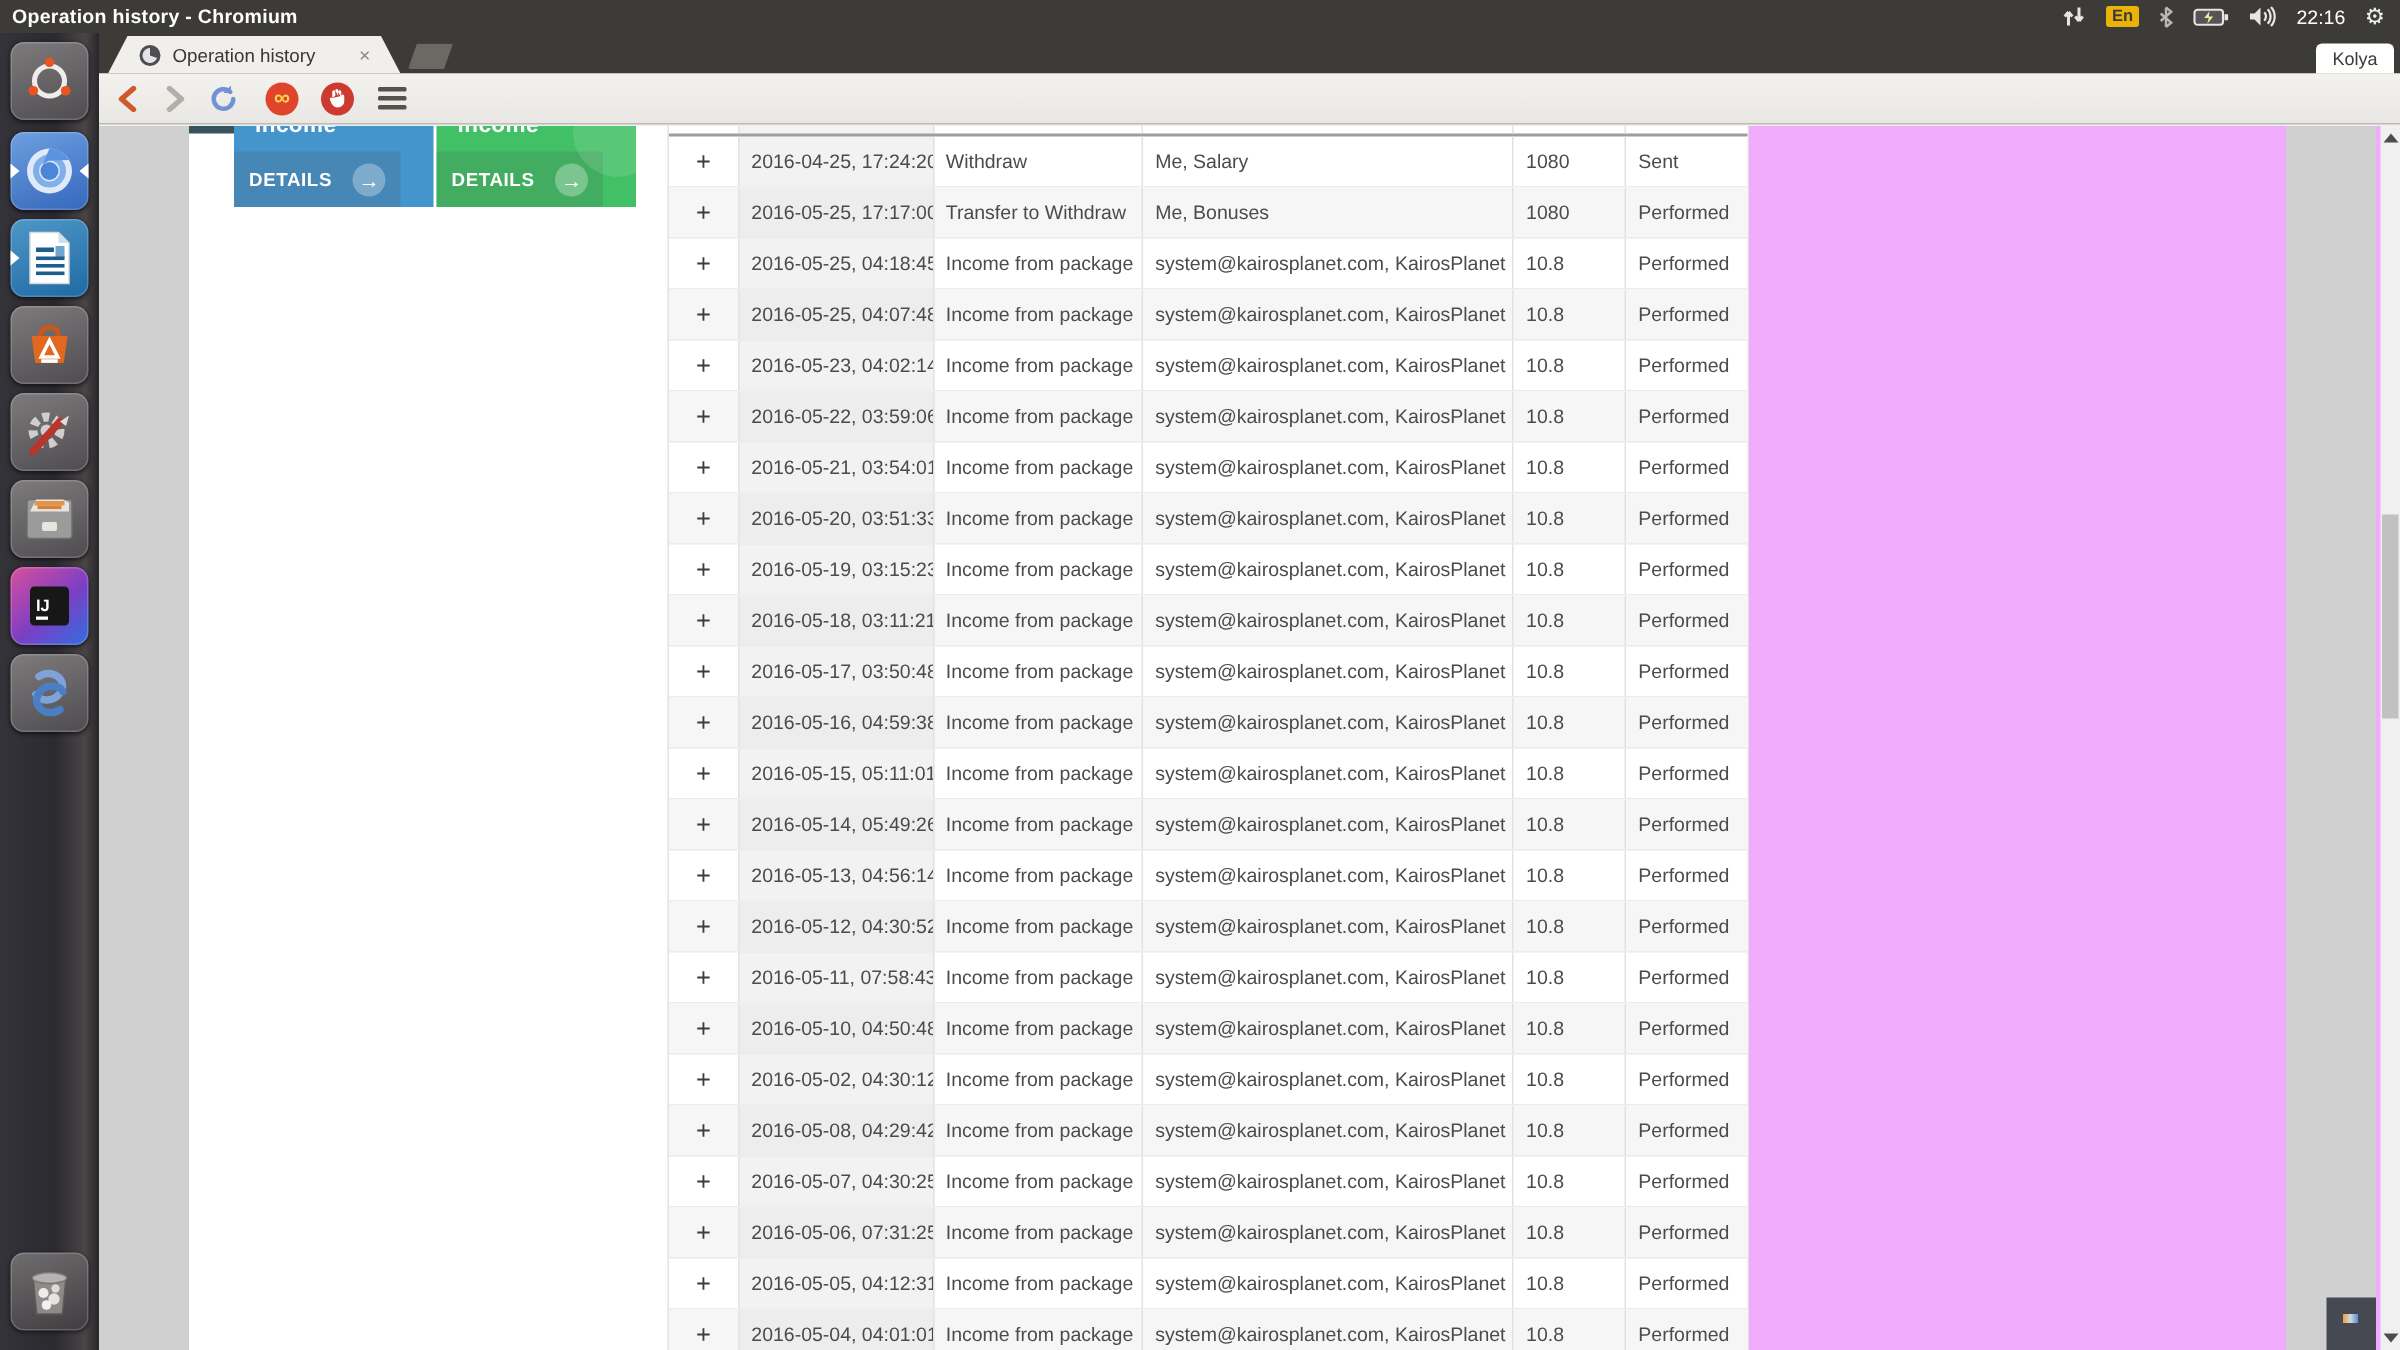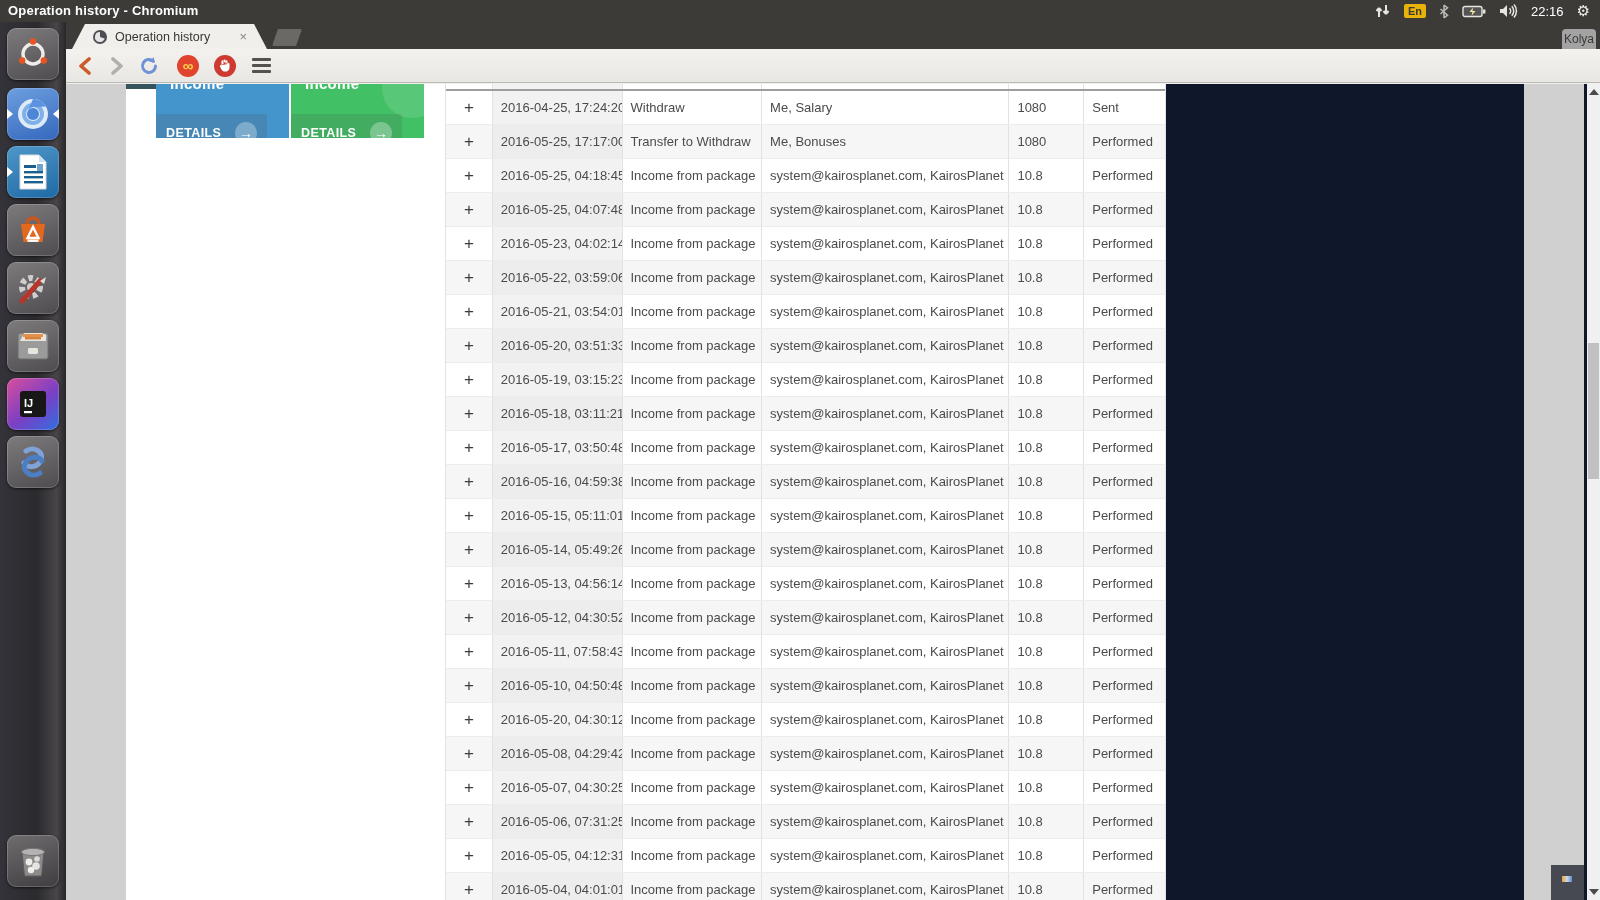--- a/index.html
+++ b/index.html
@@ -28,49 +28,49 @@
 
   
   #tabstrip { position:absolute; left:66px; top:22px; width:1534px; height:27px; background:#3c3b37; z-index:25; }
   .tab { position:absolute; left:6px; bottom:0; width:195px; height:25px; background:#f1efec;
     clip-path:polygon(0 100%, 13px 0, calc(100% - 13px) 0, 100% 100%);
     display:flex; align-items:center; padding:0 20px; }
   .tab .ttl { font-size:12.5px; color:#383734; margin-left:7px; white-space:nowrap; }
   .tab .close { margin-left:auto; color:#8a8781; font-size:13px; cursor:default; }
   .newtab { position:absolute; left:206px; bottom:3px; width:30px; height:17px; background:#6b6964;
     clip-path:polygon(6px 0, 100% 0, calc(100% - 6px) 100%, 0 100%); border-radius:2px; }
-  .profile-chip { position:absolute; right:4px; bottom:0; width:34px; height:20px; background:#a3a3a3;
+  .profile-chip { position:absolute; right:4px; bottom:0; width:52px; height:20px; background:#ffffff;
     border-radius:4px 4px 0 0; color:#3a3a38; font-size:12px; display:flex; align-items:center; justify-content:center; }
 
   
   #toolbar { position:absolute; left:66px; top:49px; width:1534px; height:34px;
     background:linear-gradient(#f4f2ef,#e9e7e3); border-bottom:1px solid #bdbab4; z-index:25;
     display:flex; align-items:center; }
   .navbtn { width:26px; height:26px; display:flex; align-items:center; justify-content:center; margin-left:6px; }
   #omnibox { height:26px; background:#fff; border:1px solid #c6c3be; border-radius:4px; margin-left:8px;
     width:1350px; display:flex; align-items:center; padding:0 8px; }
   .url { font-size:14px; white-space:nowrap; }
   .url .scheme { color:#2e9e3e; } .url .sep { color:#8a8a8a; } .url .host { color:#3a3a3a; } .url .path { color:#9b9b9b; }
   .star { margin-left:auto; color:#8b8884; font-size:17px; line-height:1; }
   .ext { width:22px; height:22px; border-radius:50%; display:flex; align-items:center; justify-content:center; margin-left:15px; }
   .ext.inf { background:#e0442c; color:#ffd34d; font-size:15px; font-weight:bold; }
   .ext.hand { background:#cc3a30; }
   .menu-btn { margin:0 12px 0 16px; display:flex; flex-direction:column; gap:3px; }
   .menu-btn span { width:19px; height:3px; background:#55524d; border-radius:1px; }
 
   
-  #page { position:absolute; left:66px; top:84px; width:1534px; height:816px; background:#0f172a; overflow:hidden;padding-left:40px; }
+  #page { position:absolute; left:66px; top:84px; width:1534px; height:816px; background:#f0abfc; overflow:hidden;padding-left:40px; }
   #band-left  { position:absolute; left:0; top:0; width:60px; height:816px; background:#d0d0d0; }
   #band-right { position:absolute; left:1458px; top:0; width:60px; height:816px; background:#d0d0d0; }
   #white-panel { position:absolute; left:60px; top:0; width:1040px; height:816px; background:#ffffff; }
   #teal-sliver { position:absolute; left:60px; top:0; width:31px; height:5px; background:#37545c; }
 
   .card { position:absolute; top:0; width:133px; height:54px; color:#fff; overflow:hidden; }
   .card .inc { position:absolute; left:14px; top:-9px; font-size:15px; font-weight:bold; letter-spacing:.3px; }
-  .card .bar { position:absolute; left:0; top:17px; width:111px; height:37px; display:flex; align-items:center; padding:0 10px;margin-top:13px; }
+  .card .bar { position:absolute; left:0; top:17px; width:111px; height:37px; display:flex; align-items:center; padding:0 10px; }
   .card .cta { font-size:12.5px; font-weight:bold; letter-spacing:.4px; }
   .card .arr { margin-left:auto; width:22px; height:22px; border-radius:50%; background:rgba(255,255,255,.30);
     display:flex; align-items:center; justify-content:center; font-size:14px; color:#fff; }
   #card-blue  { left:90px;  background:#4595cd; }
   #card-blue .bar { background:#4687b6; }
   #card-green { left:225px; background:#42c066; }
   #card-green .bar { background:#42ac60; }
   #card-green::after { content:""; position:absolute; right:-18px; top:-26px; width:60px; height:60px; border-radius:50%;
     background:rgba(255,255,255,.12); }
 
@@ -466,21 +466,21 @@
     <div class="c plus">+</div>
     <div class="c date">2016-05-10, 04:50:48</div>
     <div class="c type">Income from package</div>
     <div class="c cp">system@kairosplanet.com, KairosPlanet</div>
     <div class="c amt">10.8</div>
     <div class="c st">Performed</div>
   </div>
 
   <div class="trow cells">
     <div class="c plus">+</div>
-    <div class="c date">2016-05-20, 04:30:12</div>
+    <div class="c date">2016-05-02, 04:30:12</div>
     <div class="c type">Income from package</div>
     <div class="c cp">system@kairosplanet.com, KairosPlanet</div>
     <div class="c amt">10.8</div>
     <div class="c st">Performed</div>
   </div>
 
   <div class="trow cells">
     <div class="c plus">+</div>
     <div class="c date">2016-05-08, 04:29:42</div>
     <div class="c type">Income from package</div>

